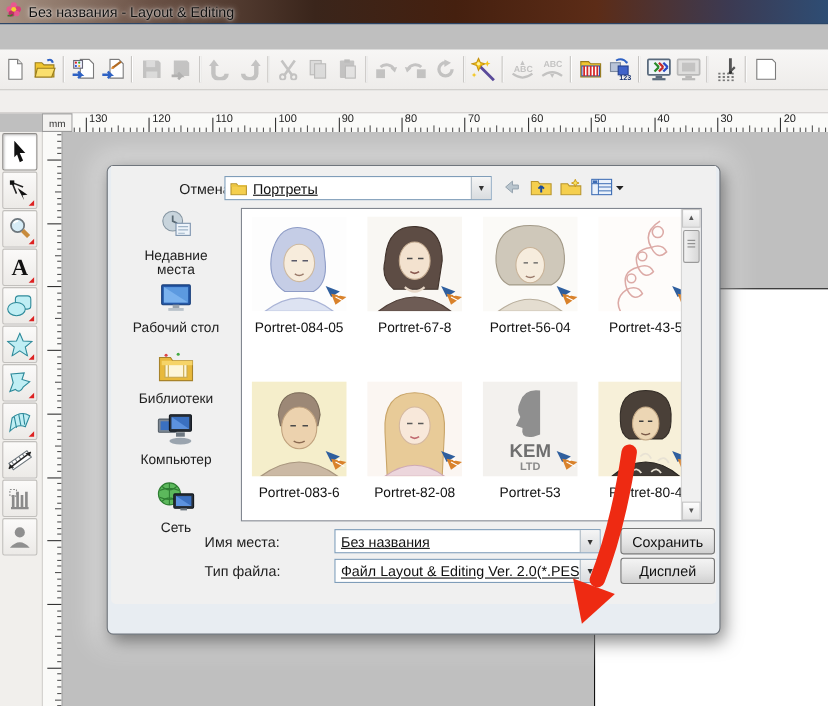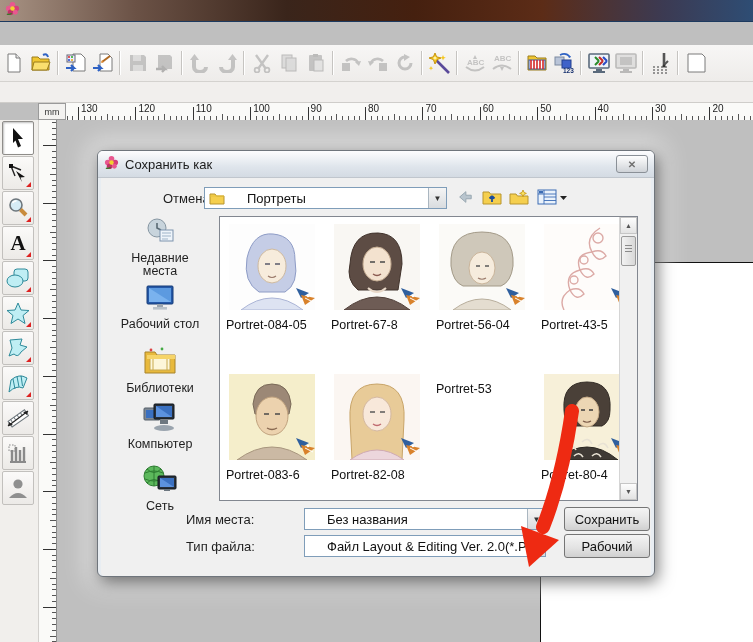--- a/index.html
+++ b/index.html
@@ -47,30 +47,30 @@
     background:#e8edf2;border:1px solid #6f757c;border-radius:6px;
     box-shadow:3px 5px 16px rgba(0,0,0,.5),0 0 24px 10px rgba(255,255,255,.55);box-sizing:border-box;}
   .dtitle{height:26px;display:flex;align-items:center;padding:0 6px;
     background:linear-gradient(#fdfdfe,#dfe5ec 60%,#d4dbe3);border-radius:5px 5px 0 0;border-bottom:1px solid #c0c6cd;}
   .dtitle .dtext{font-size:13px;color:#1c1c1c;margin-left:6px;flex:1;}
   .dclose{width:30px;height:16px;border-radius:3px;background:linear-gradient(#fefefe,#cfd3d8);
     border:1px solid #8a9097;display:flex;align-items:center;justify-content:center;font-size:10px;color:#707070;font-weight:bold;}
   .dbody{position:relative;height:398px;margin:0 3px 3px 3px;background:#f0f0f0;border-radius:0 0 4px 4px;}
   .dlabel{position:absolute;font-size:13px;color:#1e1e1e;}
   .combo{position:absolute;height:22px;background:#fff;border:1px solid #7f9db9;display:flex;align-items:center;box-sizing:border-box;}
-  .combo .cval{flex:1;font-size:13px;color:#111;padding-left:22px;white-space:nowrap;overflow:hidden;}
+  .combo .cval{flex:1;font-size:13px;color:#111;padding-left:5px;white-space:nowrap;overflow:hidden;text-decoration:underline;}
   .combo .cbtn{width:17px;height:100%;background:linear-gradient(#f5f5f5,#d9dcdf);border-left:1px solid #aab6c0;
     display:flex;align-items:center;justify-content:center;font-size:8px;color:#333;}
   .navico{position:absolute;top:8px;width:24px;height:22px;display:flex;align-items:center;justify-content:center;}
   
   .place{position:absolute;left:6px;width:106px;text-align:center;}
   .place .plabel{font-size:12.5px;color:#1e1e1e;margin-top:2px;line-height:13px;}
   
   .flist{position:absolute;left:118px;top:38px;width:419px;height:285px;background:#fff;border:1px solid #828790;box-sizing:border-box;overflow:hidden;}
-  .tile{position:absolute;width:92px;}
+  .tile{position:absolute;width:92px;text-align:center;}
   .thumb{position:relative;width:86px;height:86px;margin:0 auto;background:#fff;overflow:hidden;}
   .bird{position:absolute;right:-4px;bottom:-2px;}
   .tname{font-size:12.5px;color:#111;margin-top:8px;white-space:nowrap;}
   
   .sbar{position:absolute;right:0;top:0;width:17px;height:100%;background:#f0f0f0;border-left:1px solid #d5d5d5;}
   .sarrow{position:absolute;left:0;width:17px;height:17px;background:linear-gradient(#fdfdfd,#e3e3e3);
     display:flex;align-items:center;justify-content:center;font-size:7px;color:#555;border:1px solid #c6c6c6;box-sizing:border-box;}
   .sthumb{position:absolute;left:1px;top:19px;width:15px;height:30px;background:linear-gradient(90deg,#f2f2f2,#d8d8d8);
     border:1px solid #9a9a9a;border-radius:2px;box-sizing:border-box;}
   .sthumb:before{content:"";position:absolute;left:3px;right:3px;top:11px;height:1px;background:#8a8a8a;box-shadow:0 3px 0 #8a8a8a,0 -3px 0 #8a8a8a;}
@@ -93,20 +93,21 @@
             <circle cx="8" cy="4" r="3" fill="#e8578f"></circle>
             <circle cx="4" cy="8" r="3" fill="#e8578f"></circle>
             <circle cx="12" cy="8" r="3" fill="#d63d7a"></circle>
             <circle cx="6" cy="12" r="3" fill="#c23168"></circle>
             <circle cx="11" cy="12" r="2.6" fill="#e8578f"></circle>
             <circle cx="8" cy="8" r="2.4" fill="#f2d12e"></circle>
             <path d="M2 14 q3 1 5 -1" stroke="#3c7a2a" stroke-width="1.4" fill="none"></path>
           </g>
         </svg>
     </span>
+    <span class="apptitle">Без названия - Layout &amp; Editing</span>
   </div>
 
 
   <div class="toolbar">
     <div class="tbtn" title="new-document">
         <svg width="20" height="20" viewBox="0 0 20 20">
           <path d="M4 1h8l4 4v14H4z" fill="#fff" stroke="#7b7b7b"></path>
           <path d="M12 1v4h4" fill="#e8e8e8" stroke="#7b7b7b"></path>
         </svg>
       </div>
@@ -601,33 +602,20 @@
           <path d="M2 21 q9 -10 18 0z" fill="#8f8f8f"></path>
         </svg>
       </div>
   </div>
 
   <div class="canvas">
     <div class="page"></div>
   </div>
 
   <div class="dialog">
-    <div class="dtitle">
-      <span><svg width="15" height="15" viewBox="0 0 16 16">
-            <circle cx="8" cy="4" r="3" fill="#e8578f"></circle>
-            <circle cx="4" cy="8" r="3" fill="#e8578f"></circle>
-            <circle cx="12" cy="8" r="3" fill="#d63d7a"></circle>
-            <circle cx="6" cy="12" r="3" fill="#c23168"></circle>
-            <circle cx="11" cy="12" r="2.6" fill="#e8578f"></circle>
-            <circle cx="8" cy="8" r="2.4" fill="#f2d12e"></circle>
-            <path d="M2 14 q3 1 5 -1" stroke="#3c7a2a" stroke-width="1.4" fill="none"></path>
-          </svg></span>
-      <span class="dtext">Сохранить как</span>
-      <div class="dclose">✕</div>
-    </div>
     <div class="dbody">
 
       <span class="dlabel" style="left:62px;top:13px;">Отмена:</span>
       <div class="combo" style="left:103px;top:9px;width:243px;">
         <span style="margin-left:4px;display:flex;">
             <svg width="16" height="14" viewBox="0 0 16 14">
               <path d="M1 3h5l1.5 2H15v8H1z" fill="#f5cf4e" stroke="#b8952e"></path>
               <path d="M1 5h14" stroke="#e8c23c"></path>
             </svg>
           </span>
@@ -835,20 +823,33 @@
             <span class="bird"><svg width="26" height="22" viewBox="0 0 26 22">
                   <path d="M3 2 L16 7 L8 12z" fill="#2f5f9e"></path>
                   <path d="M8 9 L22 12 L12 19z" fill="#d9822b"></path>
                   <path d="M12 12 L20 16" stroke="#fff" stroke-width="1"></path>
                   <circle cx="15" cy="10" r="1.2" fill="#fff"></circle>
                 </svg></span>
           </div>
           <div class="tname">Portret-82-08</div>
         </div>
         <div class="tile" style="left:216px;top:157px;">
+          <div class="thumb" style="background:#f3f1ee;">
+            <svg width="86" height="86" viewBox="0 0 86 86">
+                <path d="M52 8 Q38 6 34 18 Q30 26 34 32 L30 40 L36 42 Q34 52 46 50 L52 48z" fill="#8f8f8f"></path>
+                <text x="43" y="68" text-anchor="middle" font-size="17" font-weight="bold" fill="#6f6f6f" font-family="Liberation Sans,sans-serif">KEM</text>
+                <text x="43" y="80" text-anchor="middle" font-size="10" font-weight="bold" fill="#8a8a8a" font-family="Liberation Sans,sans-serif">LTD</text>
+              </svg>
+            <span class="bird"><svg width="26" height="22" viewBox="0 0 26 22">
+                  <path d="M3 2 L16 7 L8 12z" fill="#2f5f9e"></path>
+                  <path d="M8 9 L22 12 L12 19z" fill="#d9822b"></path>
+                  <path d="M12 12 L20 16" stroke="#fff" stroke-width="1"></path>
+                  <circle cx="15" cy="10" r="1.2" fill="#fff"></circle>
+                </svg></span>
+          </div>
           <div class="tname">Portret-53</div>
         </div>
         <div class="tile" style="left:321px;top:157px;">
           <div class="thumb" style="background:#f7f0d9;">
             <svg width="86" height="86" viewBox="0 0 86 86">
                 <path d="M20 36 Q18 8 43 8 Q68 8 66 36 Q66 48 58 52 L28 52 Q20 48 20 36z" fill="#4a4038" stroke="#332c26"></path>
                 <ellipse cx="43" cy="38" rx="12" ry="15" fill="#ecd6b4" stroke="#c4a986"></ellipse>
                 <path d="M37 36 h4 M45 36 h4" stroke="#3a3a3a" stroke-width="1.3"></path>
                 <path d="M39 47 q4 2.5 8 0" stroke="#7a5a48" stroke-width="1.2" fill="none"></path>
                 <path d="M12 86 q31 -26 62 0z" fill="#3f3a35" stroke="#28241f"></path>
@@ -875,21 +876,21 @@
       <div class="combo" style="left:203px;top:330px;width:242px;">
         <span class="cval">Без названия</span>
         <span class="cbtn">▼</span>
       </div>
       <span class="dlabel" style="left:85px;top:361px;">Тип файла:</span>
       <div class="combo" style="left:203px;top:357px;width:242px;">
         <span class="cval">Файл Layout &amp; Editing Ver. 2.0(*.PES)</span>
         <span class="cbtn">▼</span>
       </div>
       <div class="dbtn" style="top:329px;">Сохранить</div>
-      <div class="dbtn" style="top:356px;">Рабочий</div>
+      <div class="dbtn" style="top:356px;">Дисплей</div>
     </div>
   </div>
 
   <svg class="anno" width="753" height="642">
     <path d="M572 411 C 566 452, 556 494, 543 527" stroke="#ee2a12" stroke-width="14" fill="none" stroke-linecap="round"></path>
     <polygon points="559,540 521,526 529,567" fill="#ee2a12"></polygon>
   </svg>
 </div>
 
 </body></html>

